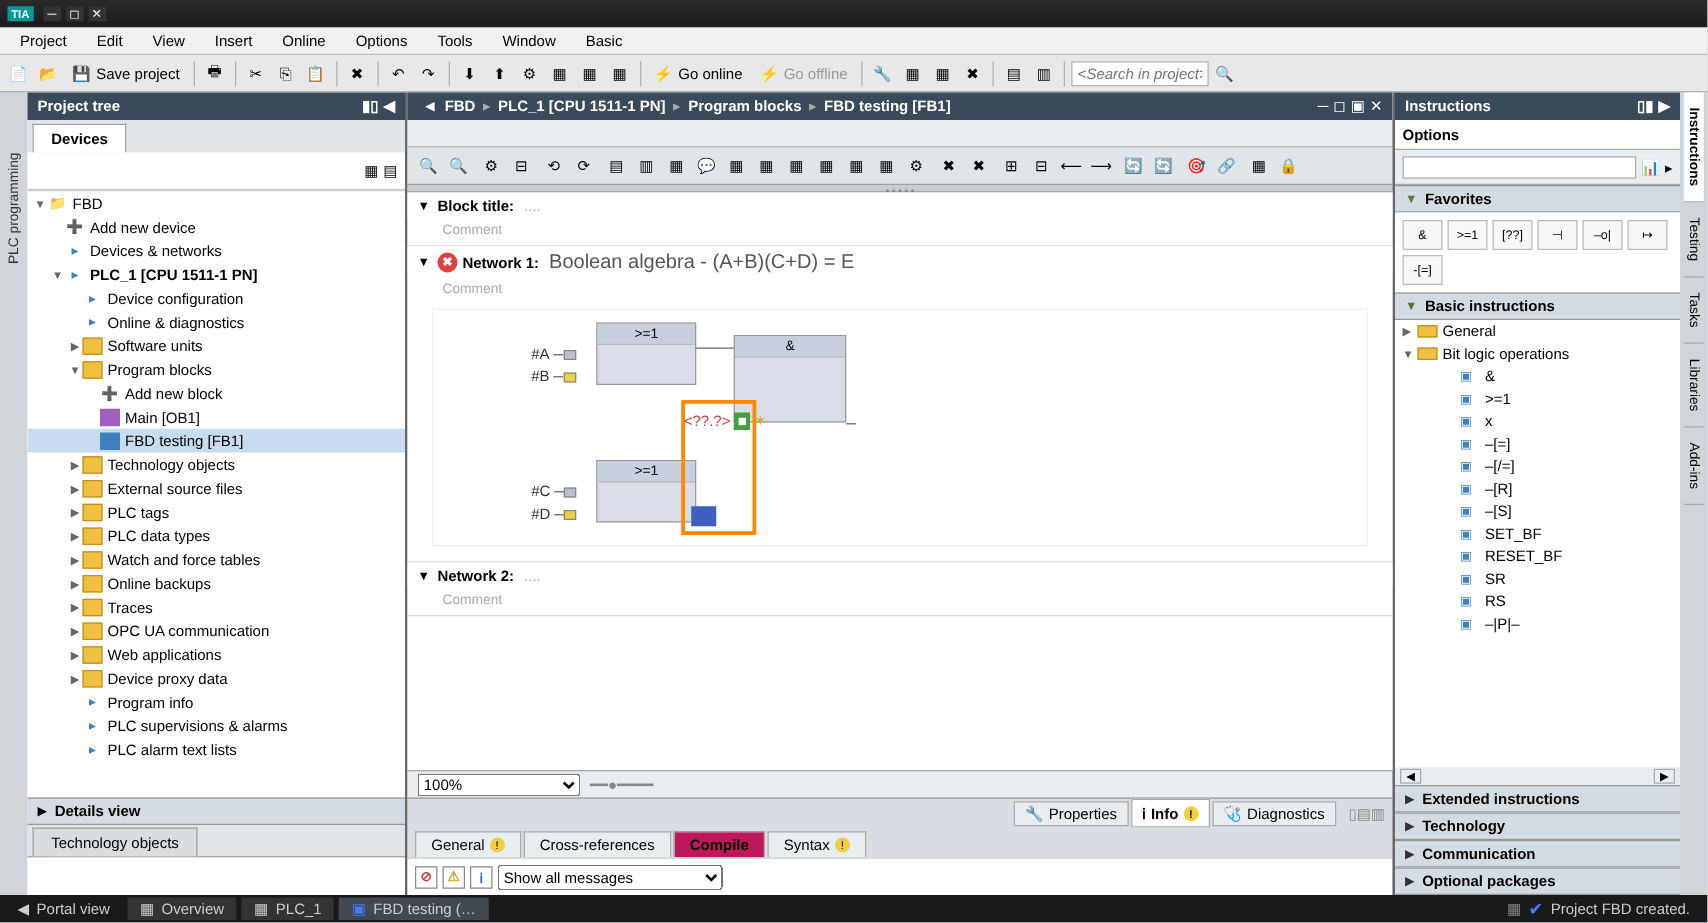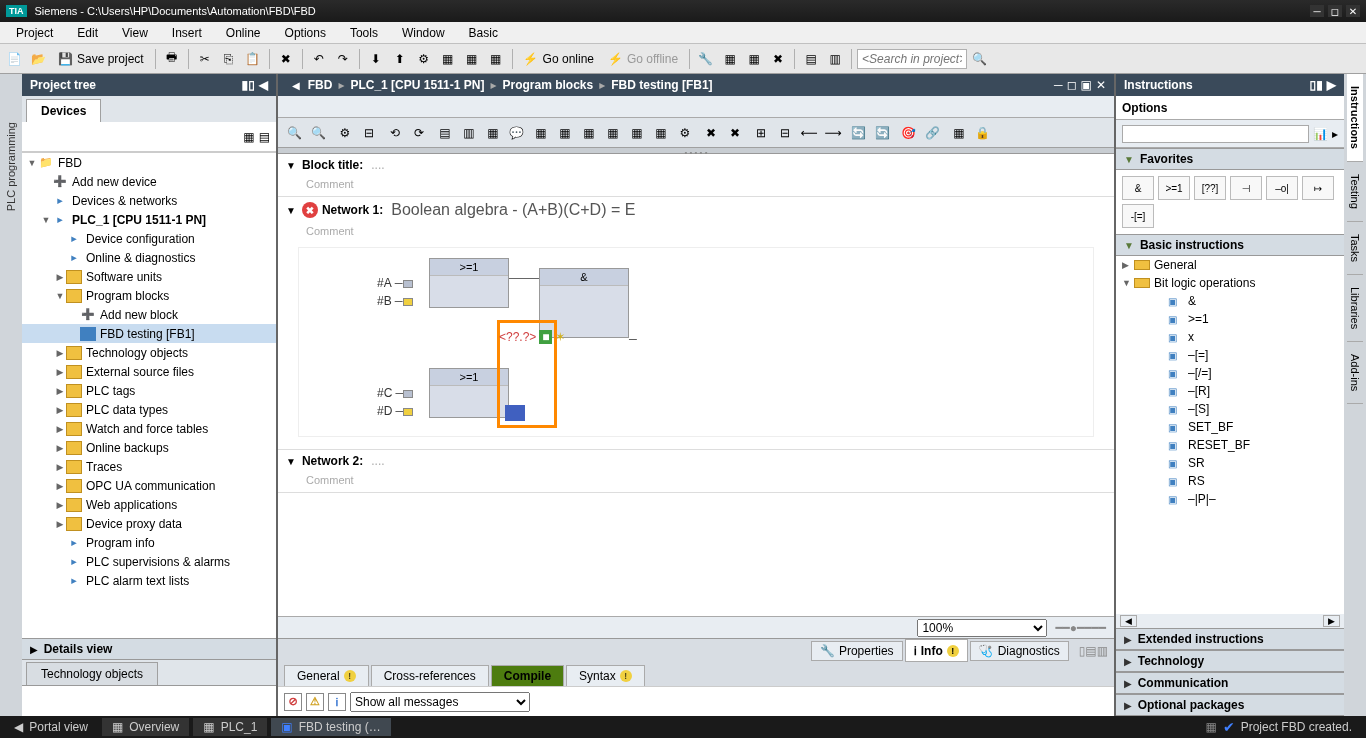--- a/index.html
+++ b/index.html
@@ -24,21 +24,21 @@
 .toolbar .goonline { display: flex; align-items: center; gap: 4px; padding: 0 6px; cursor: pointer; }
 .toolbar .search { width: 110px; height: 20px; border: 1px solid #b0b0b0; padding: 0 4px; font-style: italic; color: #888; }
 .toolbar .brand { margin-left: auto; text-align: right; padding-right: 10px; }
 .toolbar .brand .l1 { font-size: 13px; color: #444; }
 .toolbar .brand .l2 { font-size: 13px; color: #008080; font-weight: bold; letter-spacing: 2px; }
 
 
 .mainrow { flex: 1; display: flex; min-height: 0; }
 
 
-.leftpanel { width: 256px; display: flex; flex-direction: column; border-right: 2px solid #666; background: #e8edf2; }
+.leftpanel { width: 304px; display: flex; flex-direction: column; border-right: 2px solid #666; background: #e8edf2; }
 .panelhdr { background: #3a4a5a; color: #fff; height: 22px; display: flex; align-items: center; padding: 0 8px; font-weight: bold; }
 .panelhdr .hdrbtns { margin-left: auto; display: flex; gap: 4px; font-size: 10px; }
 .tabs { background: #e0e5ea; height: 26px; display: flex; align-items: flex-end; padding: 0 4px; }
 .tab { background: #fff; border: 1px solid #a0a0a0; border-bottom: none; padding: 4px 14px; font-weight: bold; cursor: pointer; }
 .tab.inactive { background: #d8dde2; font-weight: normal; }
 .treecontrols { height: 30px; display: flex; align-items: center; justify-content: flex-end; padding: 0 6px; gap: 4px; background: #fff; border-bottom: 1px solid #ccc; }
 .tree { flex: 1; background: #fff; overflow-y: auto; border-top: 1px solid #ccc; }
 .tree-item { display: flex; align-items: center; height: 19px; padding-left: 4px; cursor: pointer; white-space: nowrap; }
 .tree-item.selected { background: #c8dcf0; }
 .tree-item .arrow { width: 12px; display: inline-block; text-align: center; font-size: 9px; color: #666; }
@@ -73,30 +73,30 @@
 .sectionhdr .desc { color: #555; font-size: 16px; }
 .comment { color: #aaa; padding: 2px 8px 6px 28px; font-size: 11px; }
 
 .network-canvas { background: #fff; margin: 4px 20px 12px 20px; border: 1px solid #eee; height: 190px; position: relative; }
 .fbdblock { position: absolute; background: #d8dde8; border: 1px solid #999; }
 .fbdblock .blkhdr { text-align: center; font-size: 11px; padding: 2px 0; border-bottom: 1px solid #bbb; background: #c8d0e0; }
 .port { position: absolute; font-size: 11px; color: #333; }
 .port .dot { display: inline-block; width: 10px; height: 8px; background: #b8c0d0; border: 1px solid #888; vertical-align: middle; }
 .selbox { position: absolute; border: 3px solid #ff8800; }
 
-.zoombar { height: 22px; background: #e8edf2; display: flex; align-items: center; justify-content: flex-end; padding: 0 8px; gap: 8px; border-top: 1px solid #aaa; }
+.zoombar { height: 22px; background: #e8edf2; display: flex; align-items: center; justify-content: flex-start; padding: 0 8px; gap: 8px; border-top: 1px solid #aaa; }
 .zoombar select { width: 130px; height: 18px; }
 
 .bottomtabs { height: 24px; background: #d8dde3; display: flex; align-items: center; justify-content: flex-end; padding: 0 6px; border-top: 1px solid #999; gap: 2px; }
 .bottomtabs .btab { background: #e8edf2; border: 1px solid #aaa; padding: 2px 8px; display: flex; align-items: center; gap: 4px; cursor: pointer; font-size: 11px; }
 .bottomtabs .btab.active { background: #fff; font-weight: bold; }
 
 .msgtabs { height: 24px; background: #d8dde3; display: flex; align-items: flex-end; padding: 0 6px; gap: 2px; }
 .msgtabs .mtab { border: 1px solid #aaa; border-bottom: none; padding: 3px 12px; cursor: pointer; background: #e8edf2; display: flex; align-items: center; gap: 4px; }
-.msgtabs .mtab.active { background: #4d7c0f; font-weight: bold; }
+.msgtabs .mtab.active { background: #be185d; font-weight: bold; }
 .msgbar { height: 30px; background: #fff; display: flex; align-items: center; padding: 0 6px; gap: 4px; border-top: 1px solid #ccc; }
 .msgbar select { width: 180px; height: 20px; }
 .msgicon { width: 18px; height: 18px; display: flex; align-items: center; justify-content: center; border: 1px solid #888; font-size: 11px; font-weight: bold; }
 
 
 .rightpanel { width: 230px; display: flex; flex-direction: column; border-left: 2px solid #666; background: #e8edf2; }
 .optionsbar { background: #fff; height: 24px; display: flex; align-items: center; padding: 0 6px; font-weight: bold; border-bottom: 1px solid #aaa; }
 .searchrow { height: 28px; display: flex; align-items: center; padding: 0 6px; gap: 4px; background: #e8edf2; border-bottom: 1px solid #aaa; }
 .searchrow input { flex: 1; height: 18px; border: 1px solid #aaa; }
 .acchdr { background: #d4dce3; height: 22px; display: flex; align-items: center; padding: 0 8px; border-top: 1px solid #999; border-bottom: 1px solid #999; cursor: pointer; }
@@ -123,21 +123,20 @@
 
 .folder-icon { width: 14px; height: 10px; background: #f0c040; border: 1px solid #c09020; display: inline-block; }
 .blue-icon { width: 12px; height: 10px; background: #4080c0; display: inline-block; }
 .purple-icon { width: 12px; height: 10px; background: #a060c0; display: inline-block; }
 </style>
 </head>
 <body>
 
 <div class="titlebar">
   <span class="logo">TIA</span>
-  <span class="title">Siemens  -  C:\Users\HP\Documents\Automation\FBD\FBD</span>
   <div class="winbtns">
     <span>─</span>
     <span>◻</span>
     <span>✕</span>
   </div>
 </div>
 
 <div class="menubar">
   <span>Project</span>
   <span>Edit</span>
@@ -256,20 +255,25 @@
         </div>
         <div class="tree-item ind2">
           <span class="arrow">▼</span>
           <span class="icon folder-icon"></span>
           <span>Program blocks</span>
         </div>
         <div class="tree-item ind3">
           <span class="arrow"></span>
           <span class="icon">➕</span>
           <span>Add new block</span>
+        </div>
+        <div class="tree-item ind3">
+          <span class="arrow"></span>
+          <span class="icon purple-icon"></span>
+          <span>Main [OB1]</span>
         </div>
         <div class="tree-item ind3 selected">
           <span class="arrow"></span>
           <span class="icon blue-icon"></span>
           <span>FBD testing [FB1]</span>
         </div>
         <div class="tree-item ind2">
           <span class="arrow">▶</span>
           <span class="icon folder-icon"></span>
           <span>Technology objects</span>

